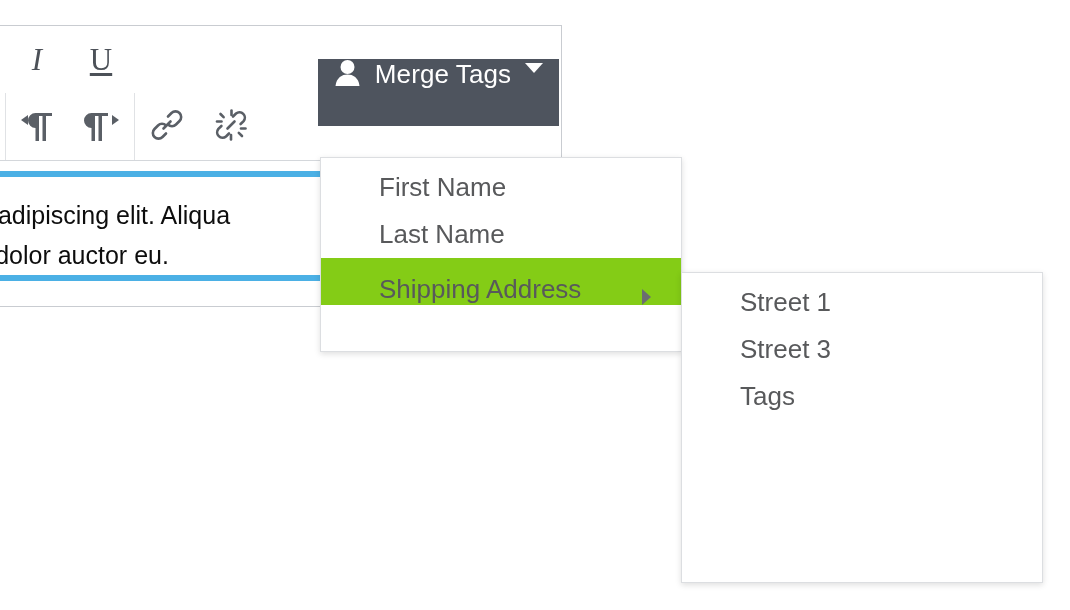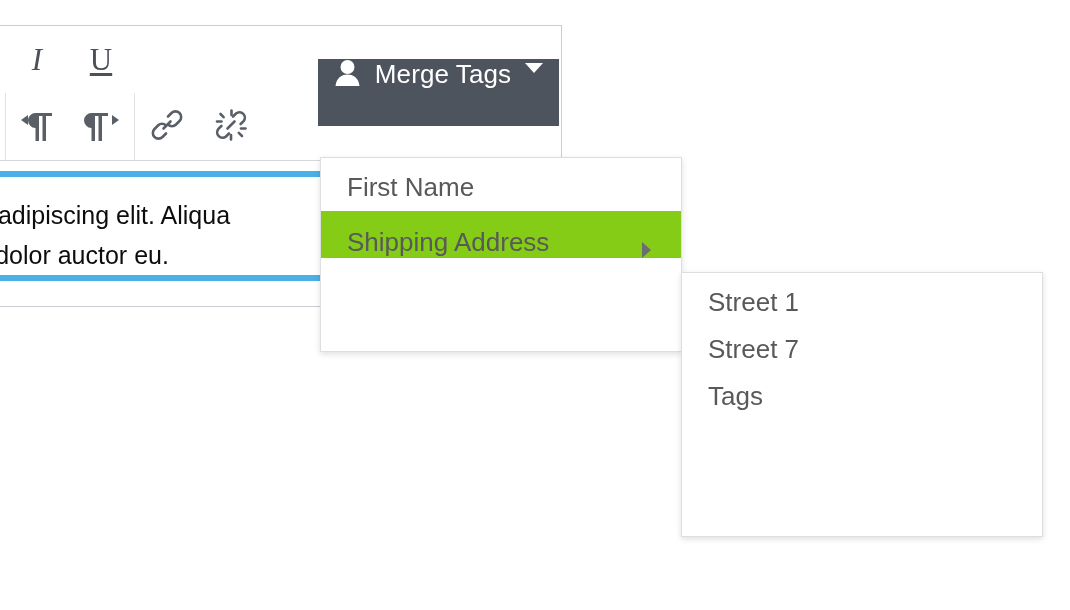--- a/index.html
+++ b/index.html
@@ -159,40 +159,40 @@
   .menu-primary {
     left: 320px;
     top: 157px;
     width: 362px;
     height: 195px;
   }
   .menu-sub {
     left: 681px;
     top: 272px;
     width: 362px;
-    height: 265px;
+    height: 311px;
   }
   .menu-item {
     position: relative;
     display: flex;
     align-items: center;
     height: 47px;
     padding: 0 16px 0 26px;
     font-family: "Liberation Sans", sans-serif;
     font-size: 26px;
     color: #58595b;
     cursor: pointer;
     box-sizing: border-box;
     white-space: nowrap;
   }
   .menu-item.active {
     background: #84cc16;
     align-items: flex-end;
   }
-  .menu-item .label { flex: 1 1 auto; }
+  .menu-item .label { flex: 1 1 auto; margin-left: 32px; }
   .caret-right {
     width: 0; height: 0;
     border-top: 8px solid transparent;
     border-bottom: 8px solid transparent;
     border-left: 9px solid #6b6d70;
     margin-right: 14px;
     flex: 0 0 auto;
   }
 </style>
 </head>
@@ -304,31 +304,34 @@
       </div>
       <div class="hl-rule bottom"></div>
     </div>
 
   </div>
 
   <div class="menu menu-primary">
     <div class="menu-item">
       <span class="label">First Name</span>
     </div>
+    <div class="menu-item">
+      <span class="label">Last Name</span>
+    </div>
     <div class="menu-item active">
       <span class="label">Shipping Address</span>
       <span class="caret-right"></span>
     </div>
   </div>
 
   <div class="menu menu-sub">
     <div class="menu-item">
       <span class="label">Street 1</span>
     </div>
     <div class="menu-item">
-      <span class="label">Street 7</span>
+      <span class="label">Street 3</span>
     </div>
     <div class="menu-item">
       <span class="label">Tags</span>
     </div>
   </div>
 
 </div>
 
 </body></html>

